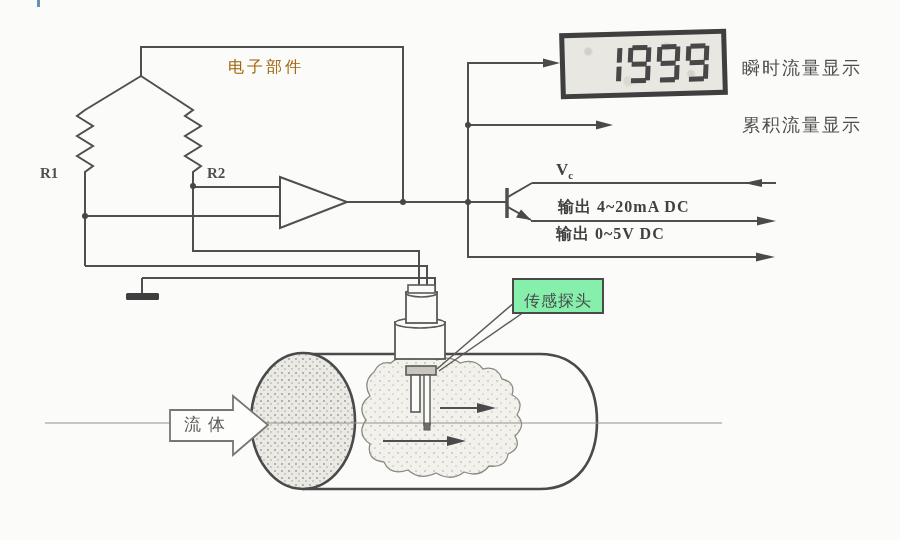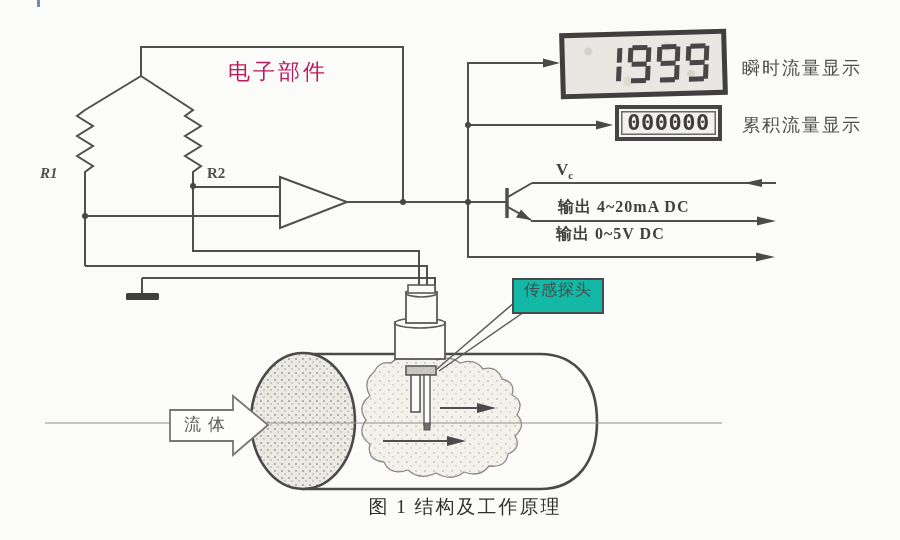--- a/index.html
+++ b/index.html
@@ -1,23 +1,23 @@
 <!DOCTYPE html>
 <html><head>
 <meta charset="utf-8">
 <style>
   html,body{margin:0;padding:0;}
   body{background:#fbfbfa;font-family:"Liberation Serif","DejaVu Serif",serif;}
   #stage{position:relative;width:900px;height:540px;background:#fbfbfa;overflow:hidden;}
   #wires{position:absolute;left:0;top:0;}
   .lbl{position:absolute;color:#4a4a4a;white-space:nowrap;}
   .blue-tick{position:absolute;left:37px;top:0;width:3px;height:7px;background:#6a8fb5;}
-  .electronics{left:228px;top:57px;font-size:22px;letter-spacing:3px;color:#be185d;}
+  .electronics{left:228px;top:57px;font-size:16px;letter-spacing:3px;color:#a16207;}
   .rlabel{font-size:15px;font-weight:bold;color:#4f4f4f;}
-  .r1{left:40px;top:165px;font-style:italic;} .r2{left:207px;top:165px;}
+  .r1{left:40px;top:165px;} .r2{left:207px;top:165px;}
   .vc{left:556px;top:160px;font-size:17px;font-weight:bold;color:#414141;text-align:right;}
   .vc sub{font-size:11px;}
   .outlbl{font-size:16px;font-weight:bold;color:#414141;letter-spacing:1px;text-align:right;}
   .out1{left:558px;top:197px;} .out2{left:556px;top:224px;}
   .displbl{font-size:18px;color:#4f4f4f;letter-spacing:2px;}
   .d1lbl{left:742px;top:56px;} .d2lbl{left:742px;top:113px;}
   .disp1{position:absolute;left:560px;top:31px;width:157px;height:56px;
          border:5px solid #3f3f3f;background:#e9e7e2;transform:rotate(-1.6deg);
          background-image:
            radial-gradient(circle at 15% 25%,#d3d0c8 0 3px,rgba(0,0,0,0) 5px),
@@ -25,21 +25,21 @@
            radial-gradient(circle at 40% 80%,#dcd9d1 0 4px,rgba(0,0,0,0) 6px),
            radial-gradient(circle at 65% 20%,#d8d5cd 0 3px,rgba(0,0,0,0) 5px);}
   .segwrap{position:absolute;left:32px;top:8px;}
   .disp2{position:absolute;left:615px;top:105px;width:99px;height:28px;
          border:4px solid #454545;background:#f2f1ee;
          box-shadow:inset 0 0 0 2px #f6f5f2, inset 0 0 0 3.5px #6a6a6a;
          display:flex;align-items:center;justify-content:center;}
   .disp2 span{font-family:"DejaVu Sans Mono",monospace;font-weight:bold;
          font-size:22px;color:#3d3d3d;letter-spacing:0.5px;line-height:1;}
   .probe-box{position:absolute;left:512px;top:278px;width:88px;height:32px;
-         border:2px solid #4a4a4a;background:#14b8a6;display:flex;align-items:flex-start;
+         border:2px solid #4a4a4a;background:#86efac;display:flex;align-items:flex-end;
          justify-content:center;font-size:16px;color:#4a4a4a;letter-spacing:1px;}
   .fluid{left:176px;top:413px;width:56px;text-align:right;font-size:17px;
          color:#5a5a5a;letter-spacing:7px;padding-left:7px;box-sizing:border-box;}
   .caption{left:345px;top:494px;width:240px;text-align:center;font-size:19px;
          color:#2f2f2f;letter-spacing:2px;}
 </style>
 </head>
 <body>
 
 <div id="stage">
@@ -176,25 +176,21 @@
             <rect x="105" y="2.5" width="5" height="14.5"></rect>
             <rect x="105" y="21" width="5" height="14.5"></rect>
             <rect x="91" y="33" width="15" height="5"></rect>
             <rect x="87" y="2.5" width="5" height="14.5"></rect>
             <rect x="91" y="16.5" width="15" height="5"></rect>
           </g>
         </svg></div>
   </div>
   <div class="lbl displbl d1lbl">瞬时流量显示</div>
 
-  <div class="disp2">
-    <span>000000</span>
-  </div>
   <div class="lbl displbl d2lbl">累积流量显示</div>
 
   <div class="probe-box">
     <span>传感探头</span>
   </div>
 
   <div class="lbl fluid">流体</div>
 
-  <div class="lbl caption">图 1  结构及工作原理</div>
 </div>
 
 </body></html>

